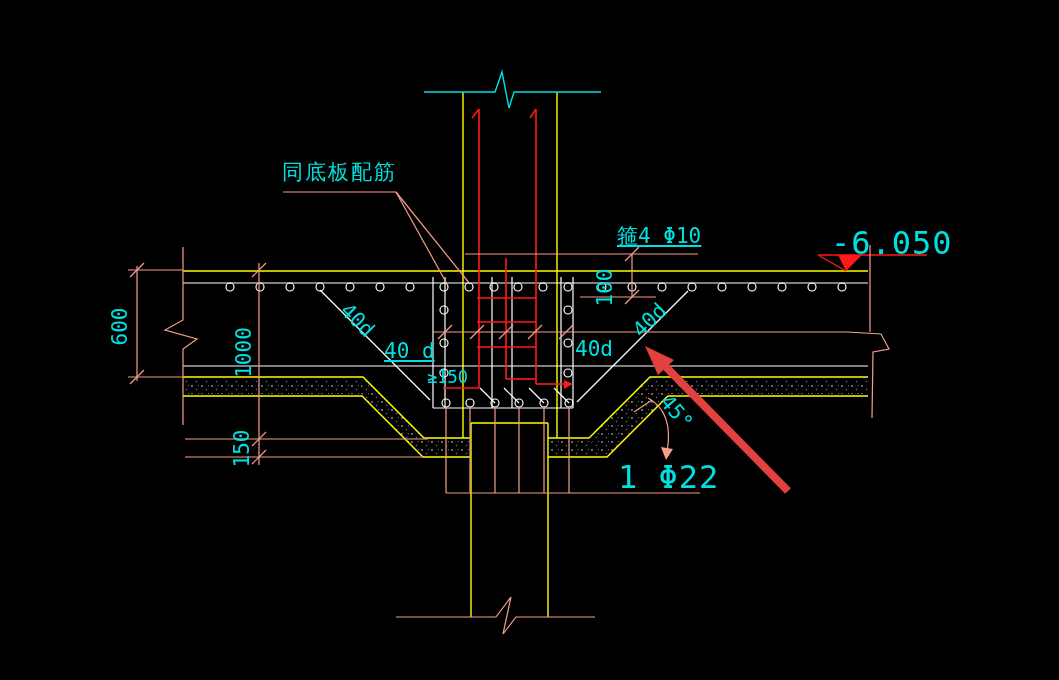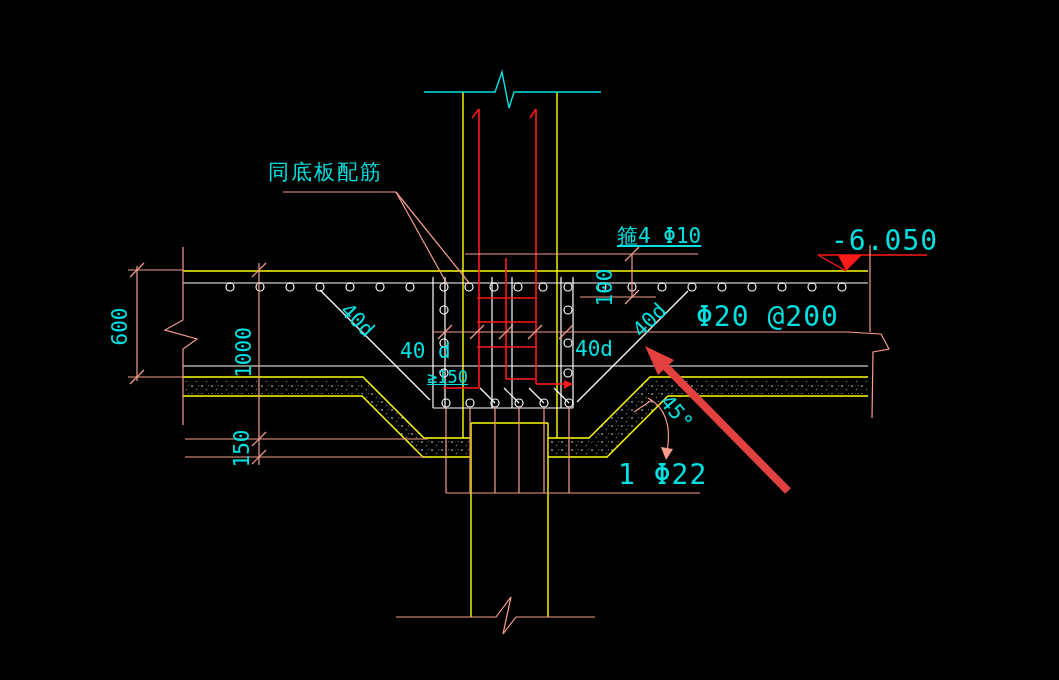--- a/index.html
+++ b/index.html
@@ -3,21 +3,21 @@
 <meta charset="utf-8">
 <style>
   html,body{margin:0;padding:0;background:#000;}
   #stage{position:relative;width:1059px;height:680px;background:#000;overflow:hidden;
          font-family:"DejaVu Sans Mono","DejaVu Sans",sans-serif;}
   #linework{position:absolute;left:0;top:0;}
   .txt{position:absolute;color:#00e0e0;white-space:nowrap;line-height:1;
        font-family:"DejaVu Sans Mono","DejaVu Sans",sans-serif;}
   .rot{transform:rotate(-90deg);transform-origin:center center;text-align:center;}
   .t21{font-size:21px;}
-  .t24{font-size:28px;letter-spacing:1px;}
+  .t24{font-size:32px;letter-spacing:1px;}
   .t17{font-size:17px;}
   .diag-cw{transform:rotate(45deg);transform-origin:center center;text-align:center;}
   .diag-ccw{transform:rotate(-45deg);transform-origin:center center;text-align:center;}
   .a50{transform:rotate(50deg);transform-origin:center center;text-align:center;}
 </style>
 </head>
 <body>
 
 <div id="stage">
 
@@ -181,43 +181,42 @@
       <line x1="396" y1="192" x2="447" y2="284"></line>
       <line x1="396" y1="192" x2="470" y2="284"></line>
     </g>
 
     <g>
       <line x1="788" y1="491" x2="662" y2="363" stroke="#e34040" stroke-width="8"></line>
       <polygon points="645,346 674,360 658,375" fill="#e34040" stroke="none"></polygon>
     </g>
   </svg>
 
-  <div class="txt t21" style="left:268px;top:162px;letter-spacing:2px;text-align:right;">同底板配筋</div>
+  <div class="txt t21" style="left:282px;top:162px;letter-spacing:2px;text-align:right;">同底板配筋</div>
 
   <div class="txt t21" style="left:617px;top:226px;text-decoration:underline;">箍4 Φ10</div>
 
   <div class="txt t24" style="left:831px;top:227px;">-6.050</div>
 
-  <div class="txt t24" style="left:696px;top:303px;">Φ20 @200</div>
 
   <div class="txt t24" style="left:618px;top:461px;">1 Φ22</div>
 
-  <div class="txt t17" style="left:427px;top:369px;text-decoration:underline;">≥150</div>
+  <div class="txt t17" style="left:427px;top:369px;">≥150</div>
 
   <div class="txt t21 rot" style="left:95px;top:316px;width:50px;">600</div>
 
   <div class="txt t21 rot" style="left:214px;top:342px;width:60px;">1000</div>
 
   <div class="txt t21 rot" style="left:219px;top:438px;width:46px;">150</div>
 
   <div class="txt t21 rot" style="left:582px;top:277px;width:46px;">100</div>
 
   <div class="txt t21 diag-cw" style="left:334px;top:310px;width:46px;">40d</div>
 
-  <div class="txt t21" style="left:400px;top:341px;">40 d</div>
+  <div class="txt t21" style="left:384px;top:341px;text-decoration:underline;">40 d</div>
 
   <div class="txt t21" style="left:575px;top:339px;">40d</div>
 
   <div class="txt t21 diag-ccw" style="left:627px;top:310px;width:46px;">40d</div>
 
   <div class="txt t21 a50" style="left:653px;top:402px;width:46px;">45°</div>
 
 </div>
 
 </body></html>

